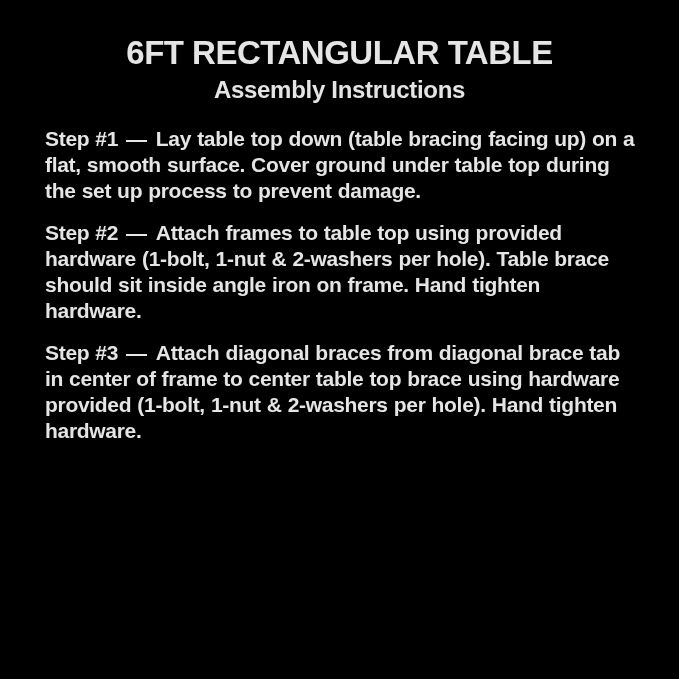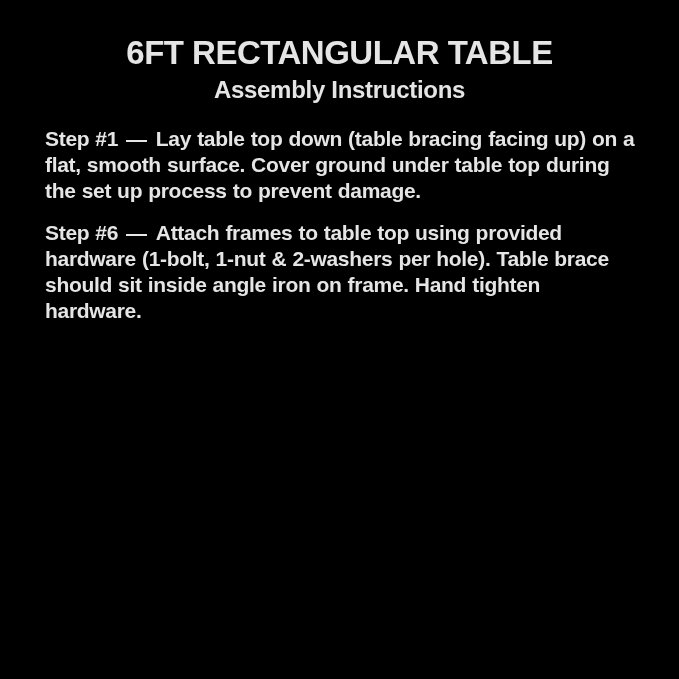--- a/index.html
+++ b/index.html
@@ -58,18 +58,19 @@
 
 <div class="sheet">
   <div class="header">
     <h1 class="title">6FT RECTANGULAR TABLE</h1>
     <h2 class="subtitle">Assembly Instructions</h2>
   </div>
 
   <div class="steps">
     <p class="step"><span class="step-label">Step #1</span><span class="sep">—</span><span>Lay table top down (table bracing facing up) on a flat, smooth surface. Cover ground under table top during the set up process to prevent damage.</span></p>
 
-    <p class="step"><span class="step-label">Step #6</span><span class="sep">—</span><span>Attach frames to table top using provided hardware (1-bolt, 1-nut &amp; 2-washers per hole). Table brace should sit inside angle iron on frame. Hand tighten hardware.</span></p>
+    <p class="step"><span class="step-label">Step #2</span><span class="sep">—</span><span>Attach frames to table top using provided hardware (1-bolt, 1-nut &amp; 2-washers per hole). Table brace should sit inside angle iron on frame. Hand tighten hardware.</span></p>
 
+    <p class="step"><span class="step-label">Step #3</span><span class="sep">—</span><span>Attach diagonal braces from diagonal brace tab in center of frame to center table top brace using hardware provided (1-bolt, 1-nut &amp; 2-washers per hole). Hand tighten hardware.</span></p>
 
 
   </div>
 </div>
 
 </body></html>

